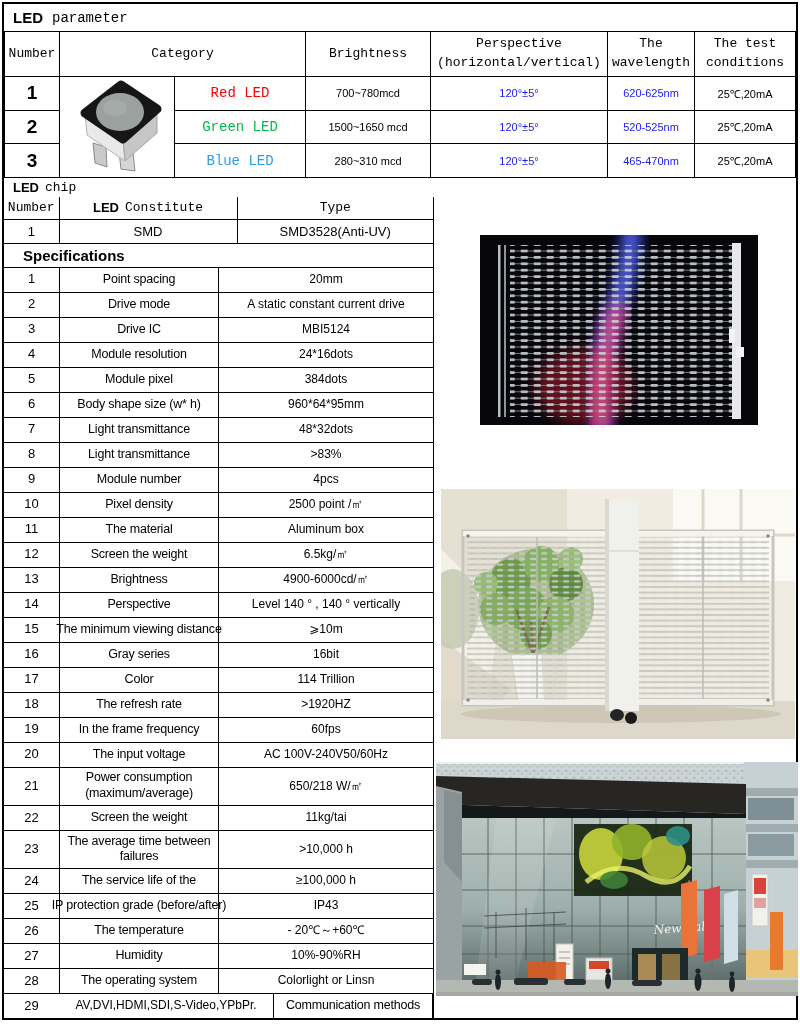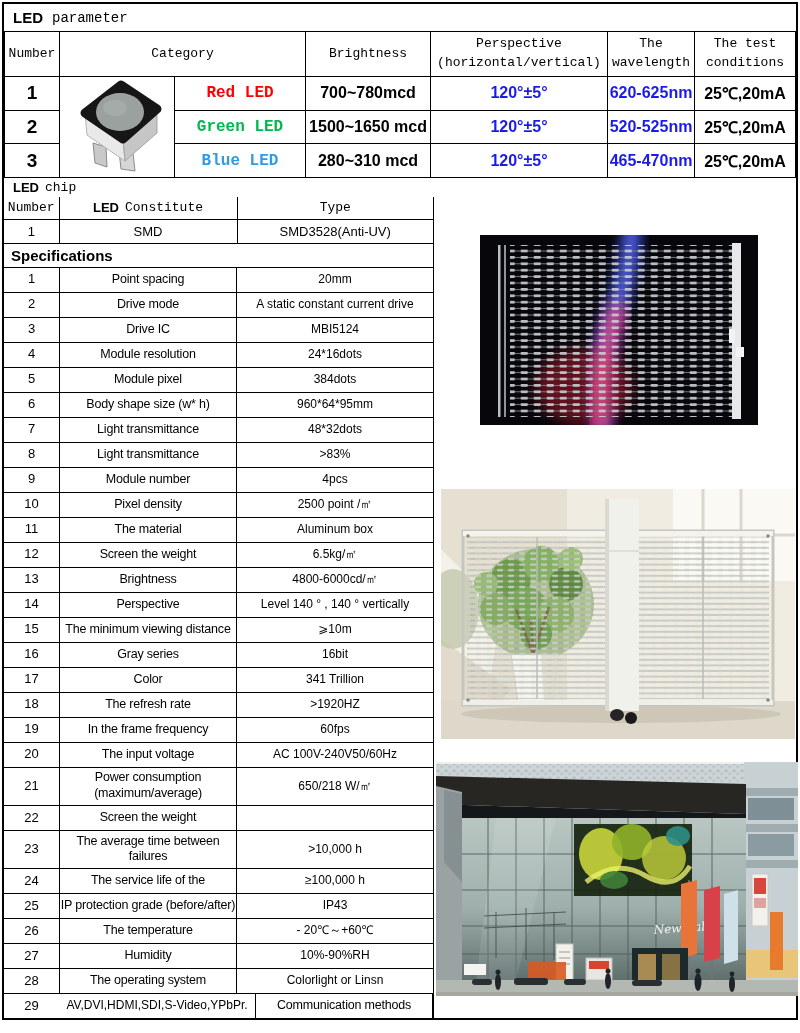--- a/index.html
+++ b/index.html
@@ -17,22 +17,22 @@
   .chip-bar{height:19px;display:flex;align-items:center;padding-left:9px;gap:6px;font-size:13px}
 
   
   table.param{width:100%;border-collapse:collapse;table-layout:fixed}
   table.param td{border:1px solid #000;text-align:center;vertical-align:middle;padding:0}
   col.c1{width:55px}col.c2{width:115px}col.c3{width:131px}col.c4{width:125px}col.c5{width:177px}col.c6{width:87px}col.c7{width:auto}
   tr.phead{height:45px}
   tr.prow{height:33px}
   .hcell{font-family:"Liberation Mono","DejaVu Sans Mono",monospace;font-size:13px;line-height:1.45}
   .numcell{font-size:19px;font-weight:bold}
-  .catcell{font-family:"Liberation Mono","DejaVu Sans Mono",monospace;font-size:16px;font-weight:bold}
-  .valcell{font-size:16px;font-weight:bold}
+  .catcell{font-family:"Liberation Mono","DejaVu Sans Mono",monospace;font-size:14px;font-weight:normal}
+  .valcell{font-size:11px;font-weight:normal}
   .bluev{color:var(--value-blue)}
   .cat-red{color:var(--red-led)} .cat-green{color:var(--green-led)} .cat-blue{color:var(--blue-led)}
   .chipimgcell{background:#fff}
 
   
   .lower{flex:1;display:flex;min-height:0}
   .leftcol{width:430px;border-right:1px solid #000;display:flex;flex-direction:column}
   .rightcol{flex:1;position:relative;background:#fff}
 
   table.chip{width:100%;border-collapse:collapse;table-layout:fixed}
@@ -40,29 +40,29 @@
   table.chip td+td{border-left:1px solid #000}
   table.chip tr:first-child td{border-top:none}
   table.chip td:last-child{border-right:none}
   col.k1{width:55px}col.k2{width:178px}col.k3{width:auto}
   tr.chead{height:22px}
   tr.crow{height:24px;font-size:13px}
   .chead td{font-family:"Liberation Mono","DejaVu Sans Mono",monospace;font-size:13px}
   .constitute{display:flex;align-items:center;justify-content:center;gap:6px}
   .constitute .b{font-family:"Liberation Sans",sans-serif}
 
-  .spec-title{height:24px;display:flex;align-items:center;padding-left:7px;font-size:15px;font-weight:bold;border-bottom:1px solid #000}
+  .spec-title{height:24px;display:flex;align-items:center;padding-left:19px;font-size:15px;font-weight:bold;border-bottom:1px solid #000}
 
   .spec-rows{flex:1;display:flex;flex-direction:column;min-height:0}
   .spec-row{flex:1;display:flex;min-height:0}
   .spec-row.tall{flex:1.55}
   .spec-row + .spec-row{border-top:1px solid #000}
   .sc{display:flex;align-items:center;justify-content:center;text-align:center;font-size:13px;line-height:1.25;padding:1px 2px}
   .sc.n{width:55px}
-  .sc.l{width:178px;border-left:1px solid #000;border-right:1px solid #000;font-size:12.5px;letter-spacing:-0.2px}
+  .sc.l{width:160px;border-left:1px solid #000;border-right:1px solid #000;font-size:12.5px;letter-spacing:-0.2px}
   .spec-row:not(.tall) .sc.l{white-space:nowrap}
   .sc.v{flex:1;font-size:12px}
 
   
   .photo{position:absolute;display:block}
   #photo1{left:46px;top:38px}
   #photo2{left:7px;top:292px}
   #photo3{left:2px;top:565px}
 </style>
 </head>
@@ -283,21 +283,21 @@
             <div class="sc v">
               <span class="u">6.5kg</span>
               <span>/㎡</span>
             </div>
           </div>
 
           <div class="spec-row">
             <div class="sc n">13</div>
             <div class="sc l">Brightness</div>
             <div class="sc v">
-              <span>4800-6000cd/㎡</span>
+              <span>4900-6000cd/㎡</span>
               <span></span>
             </div>
           </div>
 
           <div class="spec-row">
             <div class="sc n">14</div>
             <div class="sc l">Perspective</div>
             <div class="sc v">
               <span>Level 140 ° , 140 °  vertically</span>
               <span></span>
@@ -319,21 +319,21 @@
             <div class="sc v">
               <span>16bit</span>
               <span></span>
             </div>
           </div>
 
           <div class="spec-row">
             <div class="sc n">17</div>
             <div class="sc l">Color</div>
             <div class="sc v">
-              <span>341 Trillion</span>
+              <span>114 Trillion</span>
               <span></span>
             </div>
           </div>
 
           <div class="spec-row">
             <div class="sc n">18</div>
             <div class="sc l">The refresh rate</div>
             <div class="sc v">
               <span>&gt;1920HZ</span>
               <span></span>
@@ -363,20 +363,24 @@
             <div class="sc l">Power consumption (maximum/average)</div>
             <div class="sc v">
               <span>650/218 W/㎡</span>
               <span></span>
             </div>
           </div>
 
           <div class="spec-row">
             <div class="sc n">22</div>
             <div class="sc l">Screen the weight</div>
+            <div class="sc v">
+              <span>11kg/tai</span>
+              <span></span>
+            </div>
           </div>
 
           <div class="spec-row tall">
             <div class="sc n">23</div>
             <div class="sc l">The average time between failures</div>
             <div class="sc v">
               <span>&gt;10,000 h</span>
               <span></span>
             </div>
           </div>

